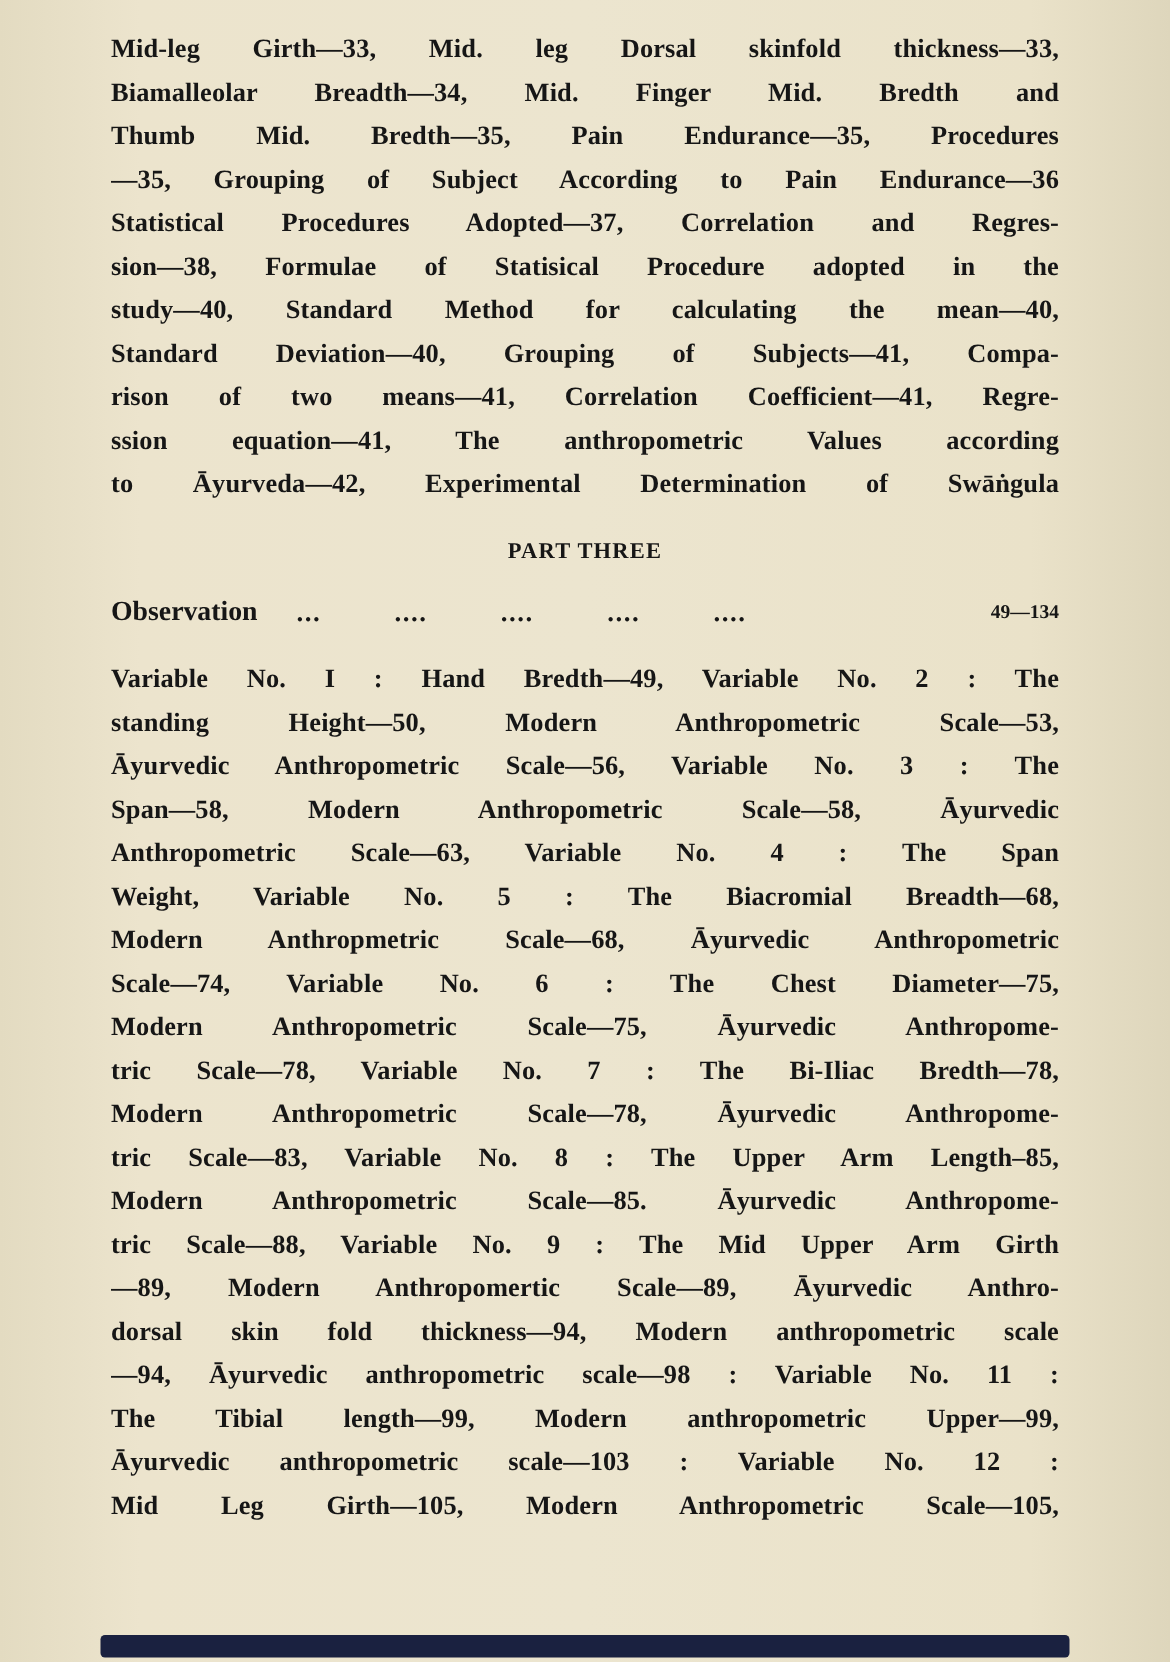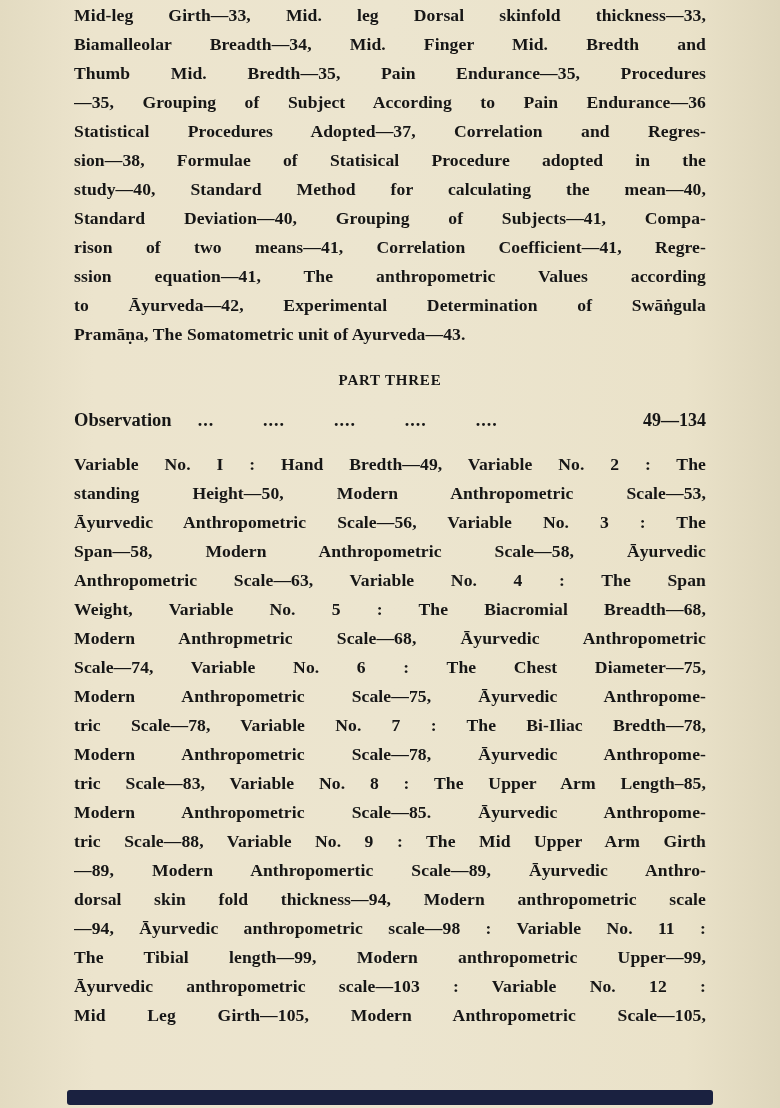--- a/index.html
+++ b/index.html
@@ -9,21 +9,21 @@
     position: relative;
     overflow: hidden;
     background: linear-gradient(90deg, #e3dbc1 0%, #ece4cd 12%, #ece5cf 50%, #eae2c9 88%, #ded6bc 100%);
     font-family: "Liberation Serif", "DejaVu Serif", serif;
     color: #161616;
     -webkit-font-smoothing: antialiased;
   }
   .text-block {
     width: 632px;
     margin: 0 auto;
-    padding-top: 1px;
+    padding-top: 18px;
     font-weight: 700;
   }
   .line {
     font-size: 17.6px;
     line-height: 29px;
     height: 29px;
     letter-spacing: 0.1px;
     overflow: hidden;
     white-space: nowrap;
   }
@@ -58,21 +58,21 @@
   .obs-label { font-weight: 700; font-size: 18.5px; }
   .obs-dots {
     width: 300px;
     margin-left: 26px;
     display: flex;
     justify-content: space-between;
     font-weight: 700;
     letter-spacing: 1px;
   }
   .obs-spacer { flex: 1; }
-  .obs-pages { font-weight: 700; font-size: 18px; }
+  .obs-pages { font-weight: 700; font-size: 13px; }
   .para2 { margin-top: 15px; }
   .bottom-bar {
     position: absolute;
     bottom: 3px;
     left: 50%;
     transform: translateX(-50%);
     width: 646px;
     height: 15px;
     background: #1a2140;
     border-radius: 3px;
@@ -88,21 +88,20 @@
     <div class="line j">Biamalleolar Breadth—34, Mid. Finger Mid. Bredth and</div>
     <div class="line j">Thumb Mid. Bredth—35, Pain Endurance—35, Procedures</div>
     <div class="line j">—35, Grouping of Subject According to Pain Endurance—36</div>
     <div class="line j">Statistical Procedures Adopted—37, Correlation and Regres-</div>
     <div class="line j">sion—38, Formulae of Statisical Procedure adopted in the</div>
     <div class="line j">study—40, Standard Method for calculating the mean—40,</div>
     <div class="line j">Standard Deviation—40, Grouping of Subjects—41, Compa-</div>
     <div class="line j">rison of two means—41, Correlation Coefficient—41, Regre-</div>
     <div class="line j">ssion equation—41, The anthropometric Values according</div>
     <div class="line j">to Āyurveda—42, Experimental Determination of Swāṅgula</div>
-    <div class="line last">Pramāṇa, The Somatometric unit of Ayurveda—43.</div>
   </div>
 
   <div class="part-heading">PART THREE</div>
 
   <div class="obsrow">
     <span class="obs-label">Observation</span>
     <span class="obs-dots">
       <span>...</span>
       <span>....</span>
       <span>....</span>

